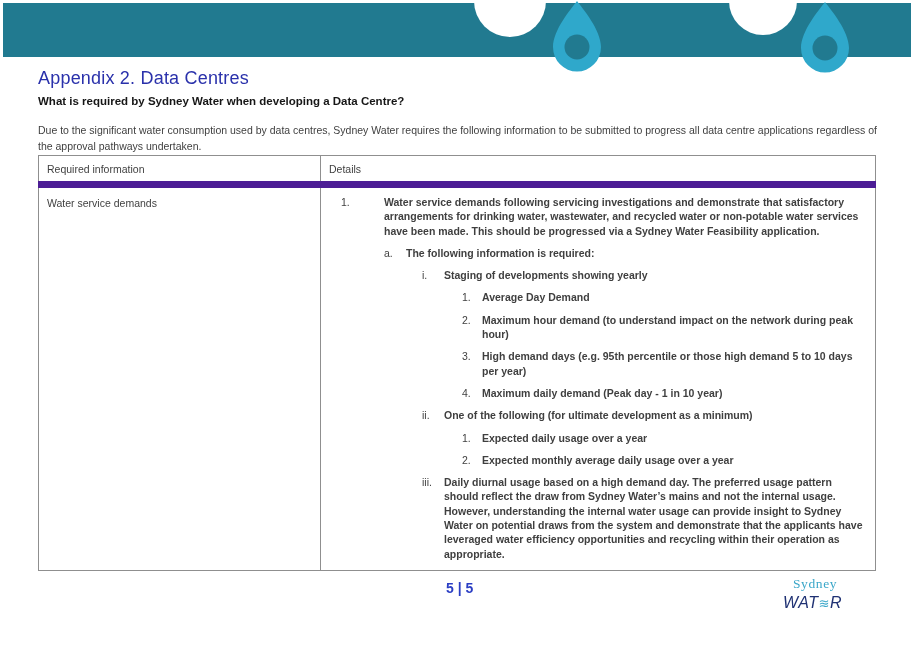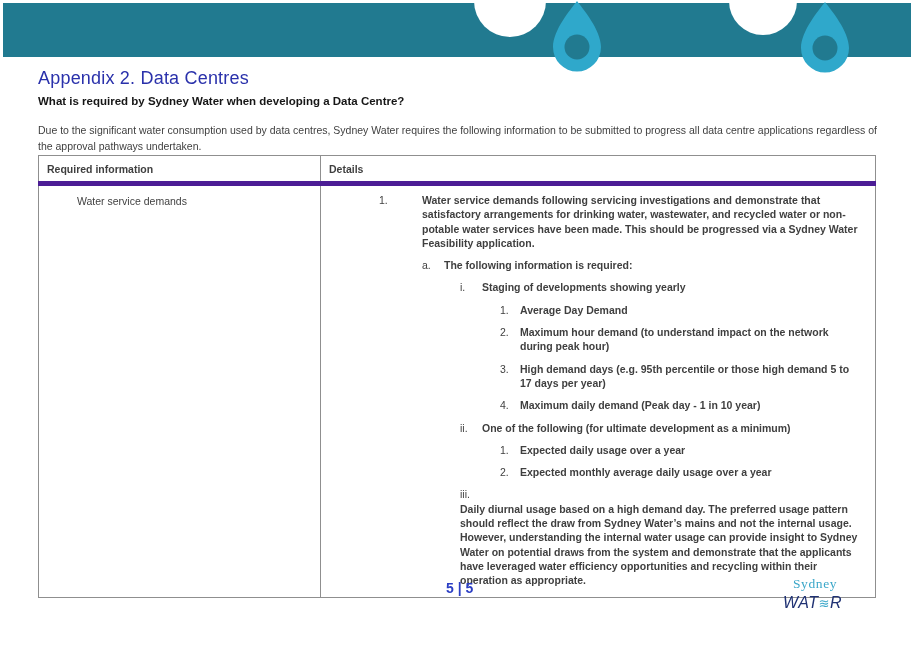--- a/index.html
+++ b/index.html
@@ -24,27 +24,27 @@
   
   .title{position:absolute;left:38px;top:68px;font-size:18px;font-weight:400;
          color:var(--title-blue);letter-spacing:0.2px;}
   .subtitle{position:absolute;left:38px;top:95px;font-size:11.5px;font-weight:bold;color:#161616;}
   .intro{position:absolute;left:38px;top:122px;width:840px;font-size:10.5px;
          line-height:16px;color:var(--text);}
 
   
   table.req{position:absolute;left:38px;top:155px;width:838px;border-collapse:collapse;
             font-size:10.5px;color:var(--text);}
-  table.req th,table.req td{border:1px solid var(--border);vertical-align:top;text-align:left;padding-left:38px;}
-  table.req th{font-weight:700;padding:7px 8px 6px 8px;border-bottom:5px solid #4c1d95;}
+  table.req th,table.req td{border:1px solid var(--border);vertical-align:top;text-align:left;}
+  table.req th{font-weight:400;padding:7px 8px 6px 8px;border-bottom:7px solid #4c1d95;}
   th.col-req{width:282px;}
   td.cell-req{padding:9px 8px;}
   td.cell-details{padding:7px 12px 9px 0;}
   .detail-item{display:flex;margin-bottom:8px;line-height:14.3px;}
-  .detail-item:last-child{margin-bottom:0;flex-direction:column;}
+  .detail-item:last-child{margin-bottom:0;}
   .d-marker{flex:0 0 auto;}
   .d-text{flex:1 1 auto;font-weight:bold;}
   .lvl0{padding-left:20px;} .lvl0 .d-marker{width:43px;}
   .lvl1{padding-left:63px;} .lvl1 .d-marker{width:22px;}
   .lvl2{padding-left:101px;}.lvl2 .d-marker{width:22px;}
   .lvl3{padding-left:141px;}.lvl3 .d-marker{width:20px;}
 
   
   .footer-left{position:absolute;left:38px;top:580px;font-size:11px;font-weight:bold;
                color:var(--footer-blue);line-height:13.5px;}
@@ -105,21 +105,21 @@
             <div class="detail-item lvl3">
               <span class="d-marker">1.</span>
               <span class="d-text">Average Day Demand</span>
             </div>
             <div class="detail-item lvl3">
               <span class="d-marker">2.</span>
               <span class="d-text">Maximum hour demand (to understand impact on the network during peak hour)</span>
             </div>
             <div class="detail-item lvl3">
               <span class="d-marker">3.</span>
-              <span class="d-text">High demand days (e.g. 95th percentile or those high demand 5 to 17 days per year)</span>
+              <span class="d-text">High demand days (e.g. 95th percentile or those high demand 5 to 10 days per year)</span>
             </div>
             <div class="detail-item lvl3">
               <span class="d-marker">4.</span>
               <span class="d-text">Maximum daily demand (Peak day - 1 in 10 year)</span>
             </div>
             <div class="detail-item lvl2">
               <span class="d-marker">ii.</span>
               <span class="d-text">One of the following (for ultimate development as a minimum)</span>
             </div>
             <div class="detail-item lvl3">

